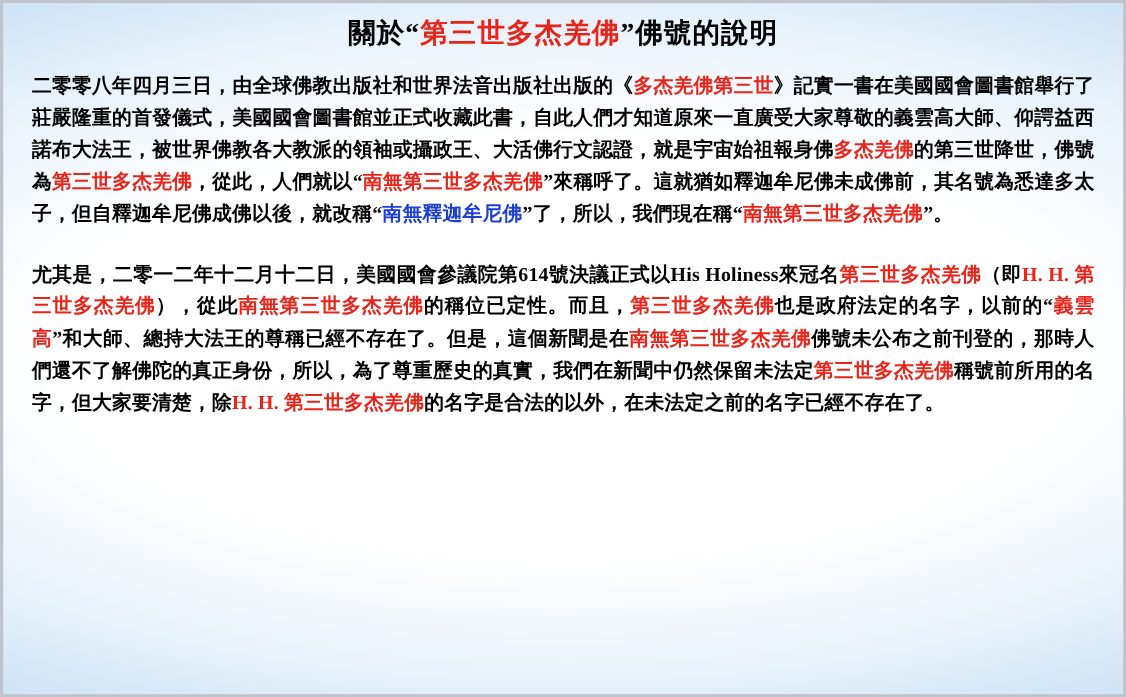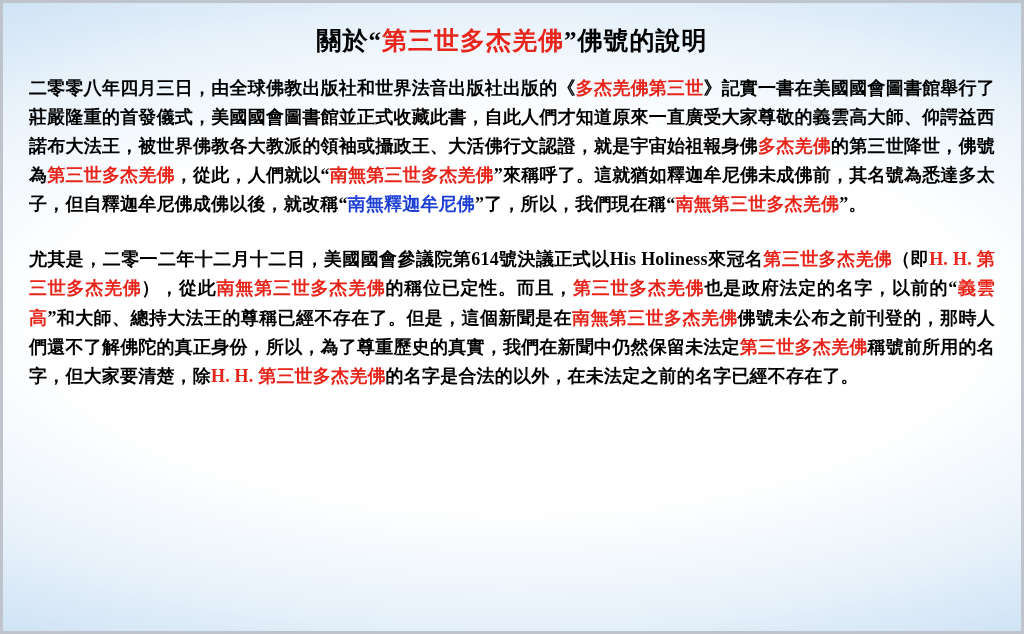--- a/index.html
+++ b/index.html
@@ -18,21 +18,21 @@
     width: 1024px;
     height: 634px;
     box-sizing: border-box;
     border: 3px solid #bfc4cc;
     background:
       radial-gradient(ellipse 120% 80% at 50% 50%, #ffffff 0%, #ffffff 38%, #eaf3fb 58%, #cfe3f5 75%, #b4d3ee 88%, #a6cae9 100%);
   }
   .page-inner {
     position: absolute;
     inset: 0;
-    padding: 18px 26px 10px 26px;
+    padding: 8px 26px 10px 26px;
     box-sizing: border-box;
   }
   .doc-title {
     text-align: center;
     font-size: 25px;
     font-weight: bold;
     color: #000000;
     letter-spacing: 1px;
     margin: 4px 0 16px 0;
     line-height: 1.3;

